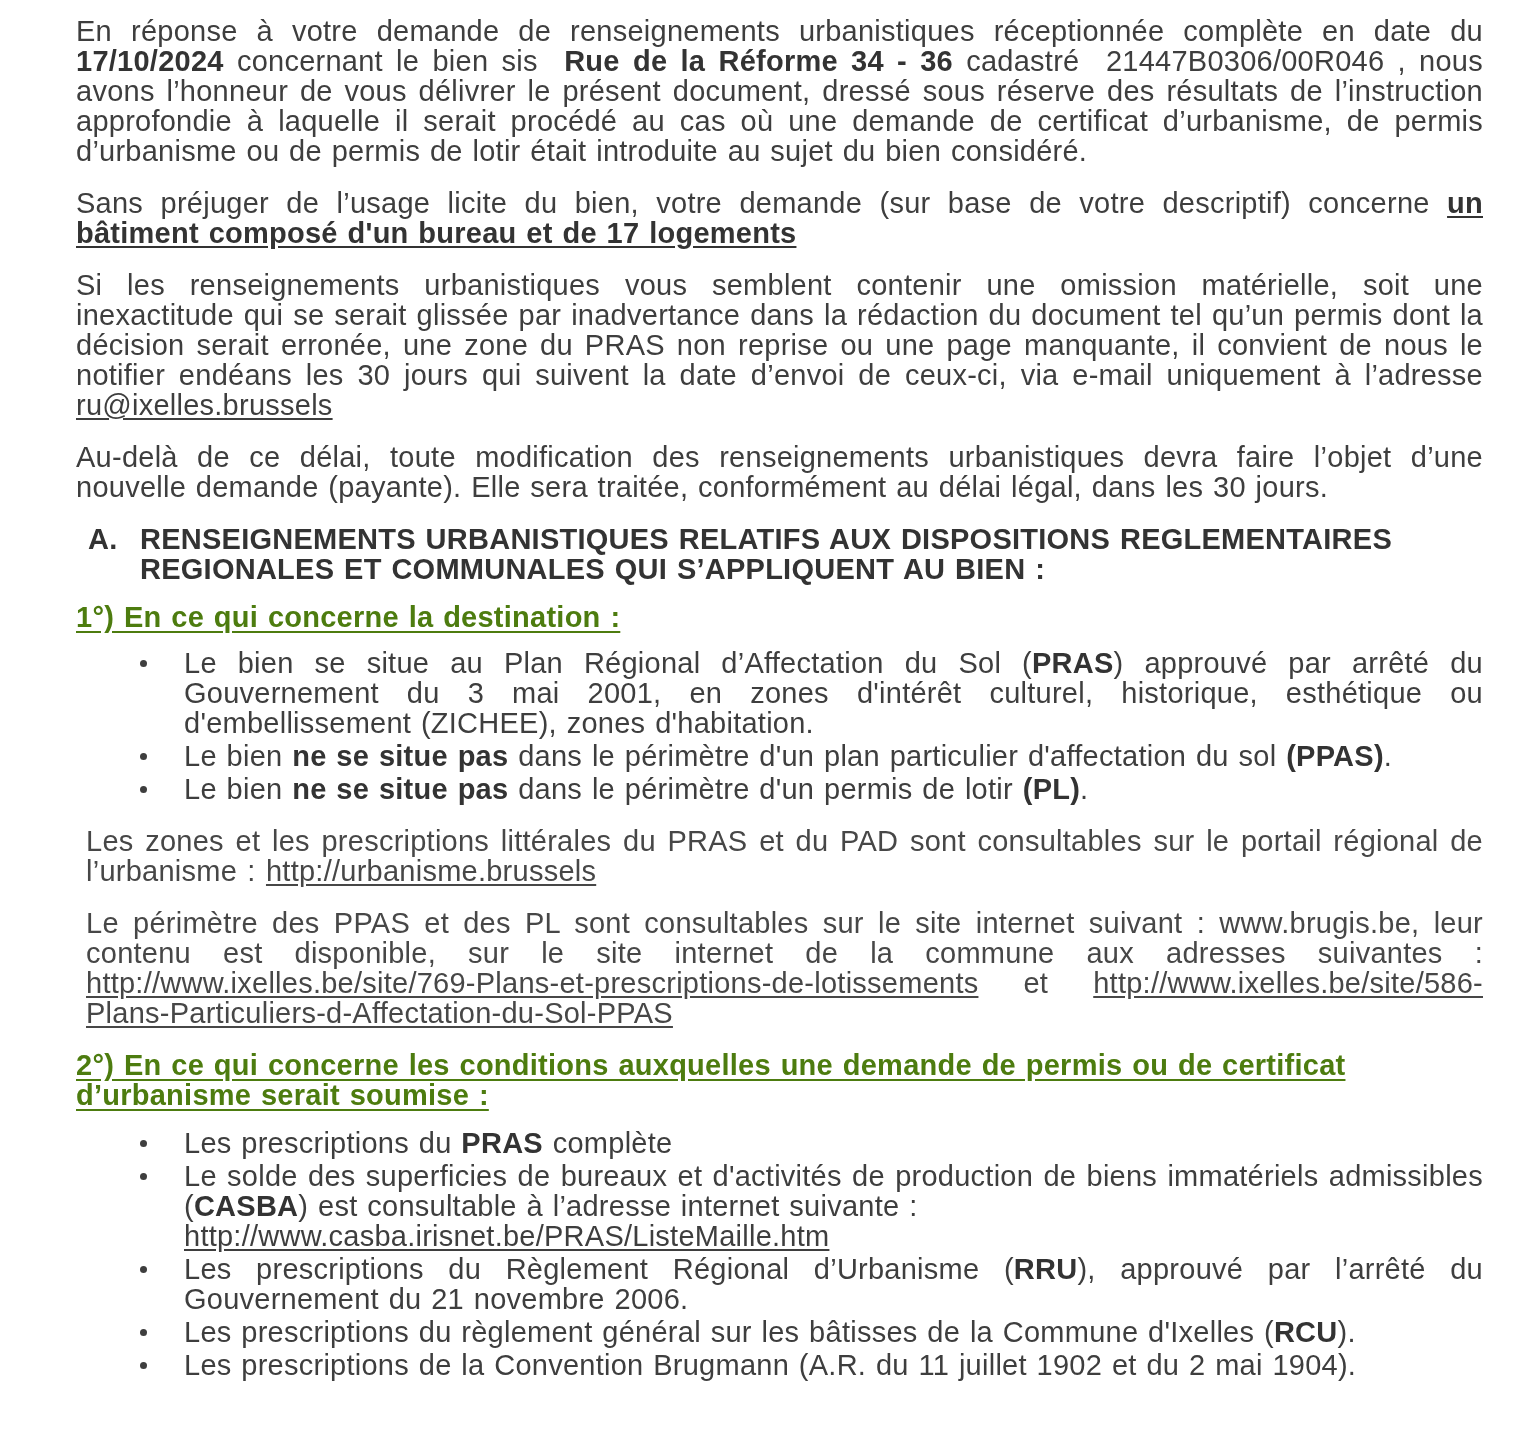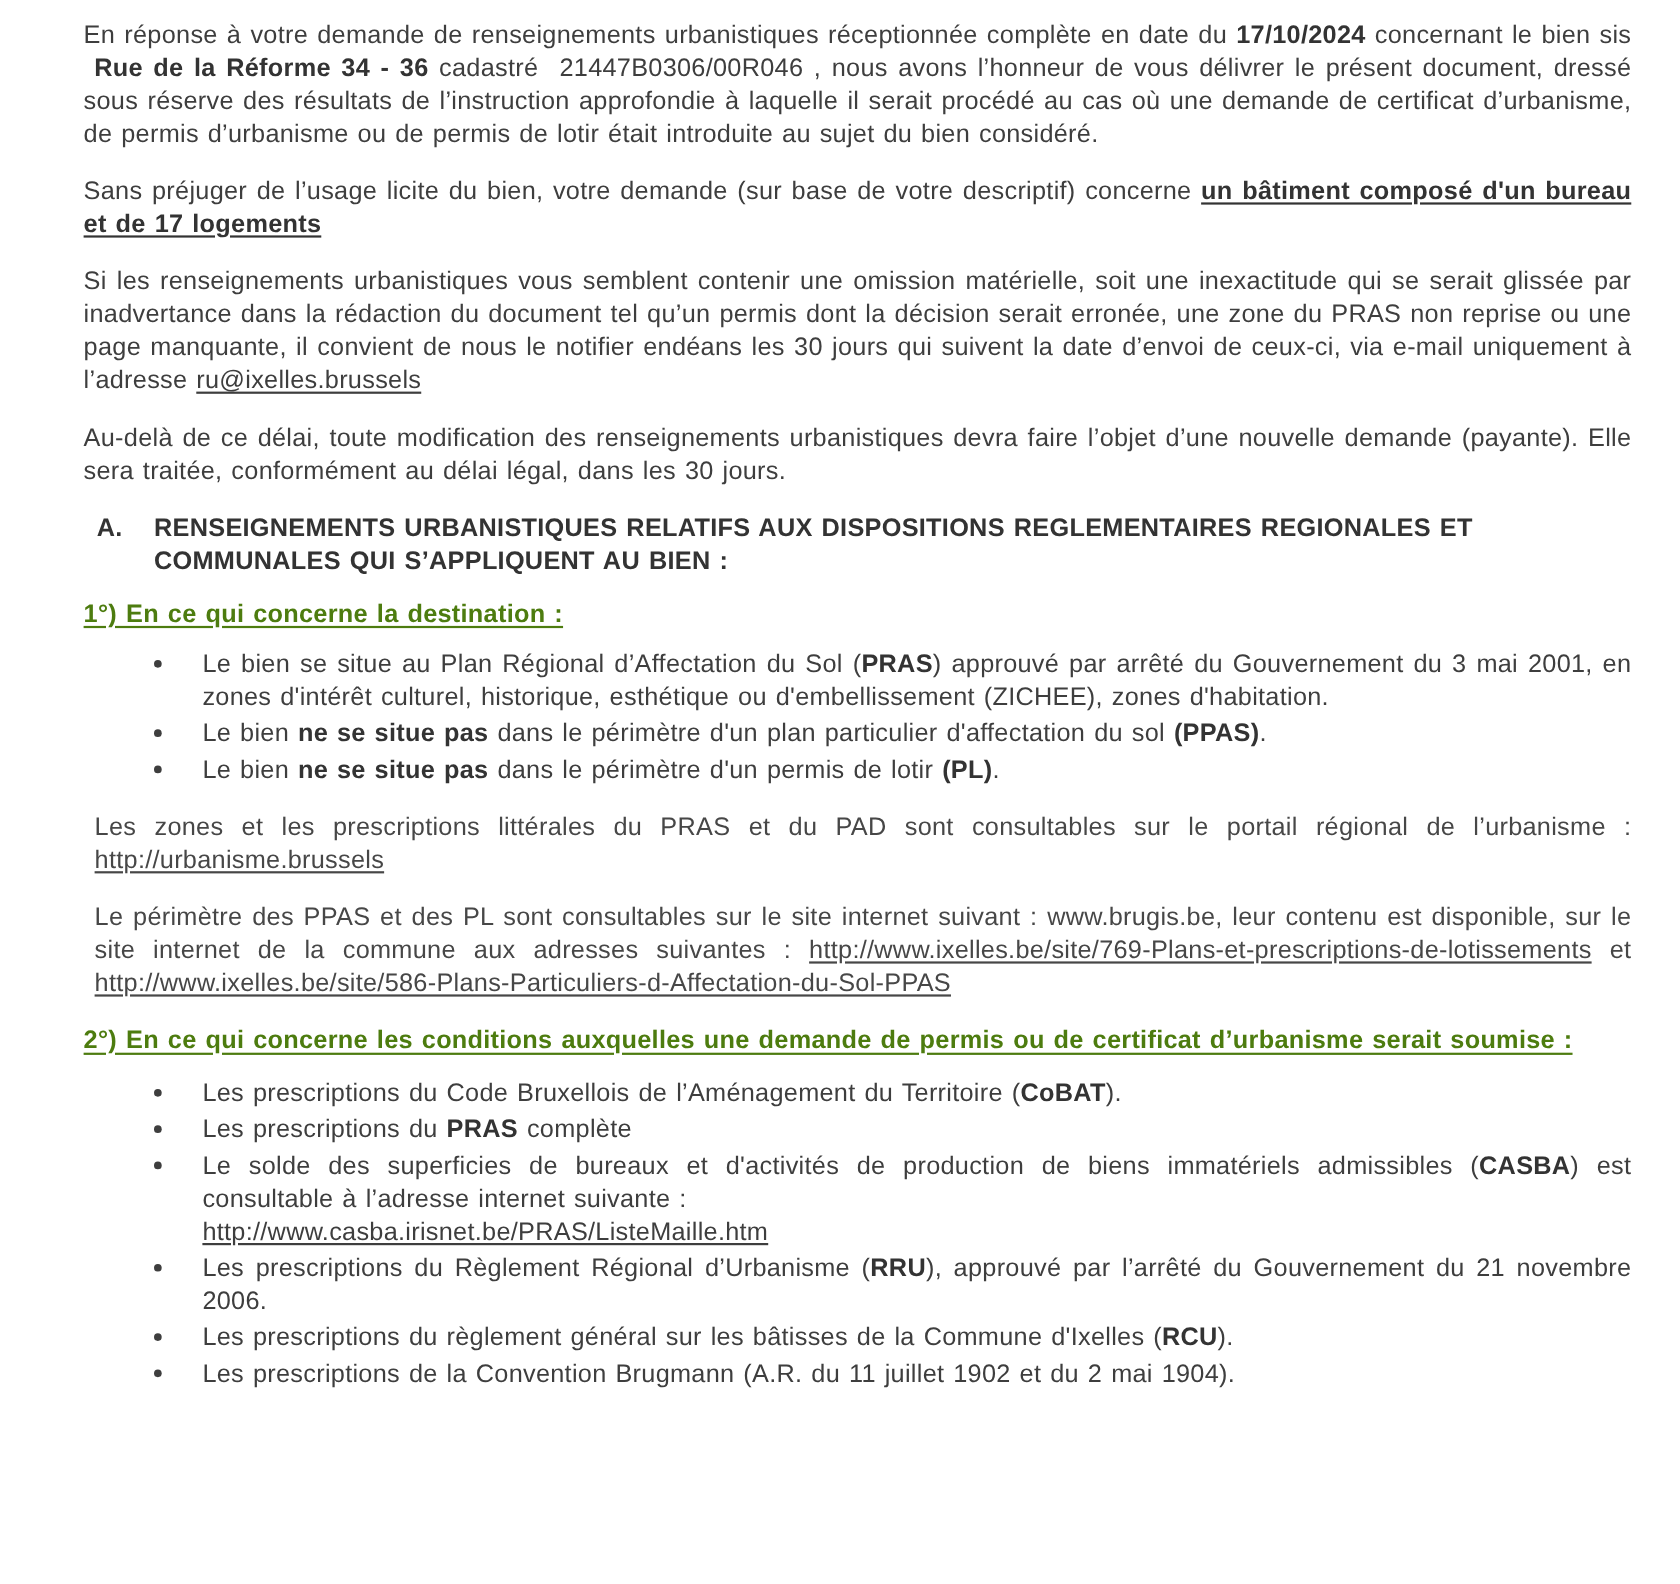--- a/index.html
+++ b/index.html
@@ -6,21 +6,21 @@
   body{
     width:1527px;height:1440px;overflow:hidden;
     background:#ffffff;
     font-family:"Liberation Sans", sans-serif;
     color:#3e3e3e;
   }
   .page{
     box-sizing:border-box;
     width:1527px;height:1440px;
     padding:16px 44px 0 76px;
-    font-size:23px;
+    font-size:29px;
     line-height:30px;
     letter-spacing:0.25px;
     word-spacing:1.5px;
   }
   .para{margin:0 0 22px 0;text-align:justify;}
   .f-b{font-weight:700;color:#333333;}
   .f-u{text-decoration:underline;text-underline-offset:3px;}
 
   .section-a{
     display:flex;
@@ -91,21 +91,20 @@
     <li><span>Le bien </span><span class="f-b">ne se situe pas</span><span> dans le périmètre d'un permis de lotir </span><span class="f-b">(PL)</span><span>.</span></li>
   </ul>
 
   <p class="note"><span>Les zones et les prescriptions littérales du PRAS et du PAD sont consultables sur le portail régional de l’urbanisme : </span><span class="f-u">http://urbanisme.brussels</span></p>
 
   <p class="note"><span>Le périmètre des PPAS et des PL sont consultables sur le site internet suivant : www.brugis.be, leur contenu est disponible, sur le site internet de la commune aux adresses suivantes : </span><span class="f-u">http://www.ixelles.be/site/769-Plans-et-prescriptions-de-lotissements</span><span> et </span><span class="f-u">http://www.ixelles.be/site/586-Plans-Particuliers-d-Affectation-du-Sol-PPAS</span></p>
 
   <p class="h-sub h-sub2">2°) En ce qui concerne les conditions auxquelles une demande de permis ou de certificat d’urbanisme serait soumise :</p>
 
   <ul class="bullets">
-    <li><span>Les prescriptions du Code Bruxellois de l’Aménagement du Territoire (</span><span class="f-b">CoBAT</span><span>).</span></li>
     <li><span>Les prescriptions du </span><span class="f-b">PRAS</span><span> complète</span></li>
     <li><span>Le solde des superficies de bureaux et d'activités de production de biens immatériels admissibles (</span><span class="f-b">CASBA</span><span>) est consultable à l’adresse internet suivante :</span><br><span class="f-u">http://www.casba.irisnet.be/PRAS/ListeMaille.htm</span></li>
     <li><span>Les prescriptions du Règlement Régional d’Urbanisme (</span><span class="f-b">RRU</span><span>), approuvé par l’arrêté du Gouvernement du 21 novembre 2006.</span></li>
     <li><span>Les prescriptions du règlement général sur les bâtisses de la Commune d'Ixelles (</span><span class="f-b">RCU</span><span>).</span></li>
     <li><span>Les prescriptions de la Convention Brugmann (A.R. du 11 juillet 1902 et du 2 mai 1904).</span></li>
   </ul>
 
 </div>
 
 </body></html>

